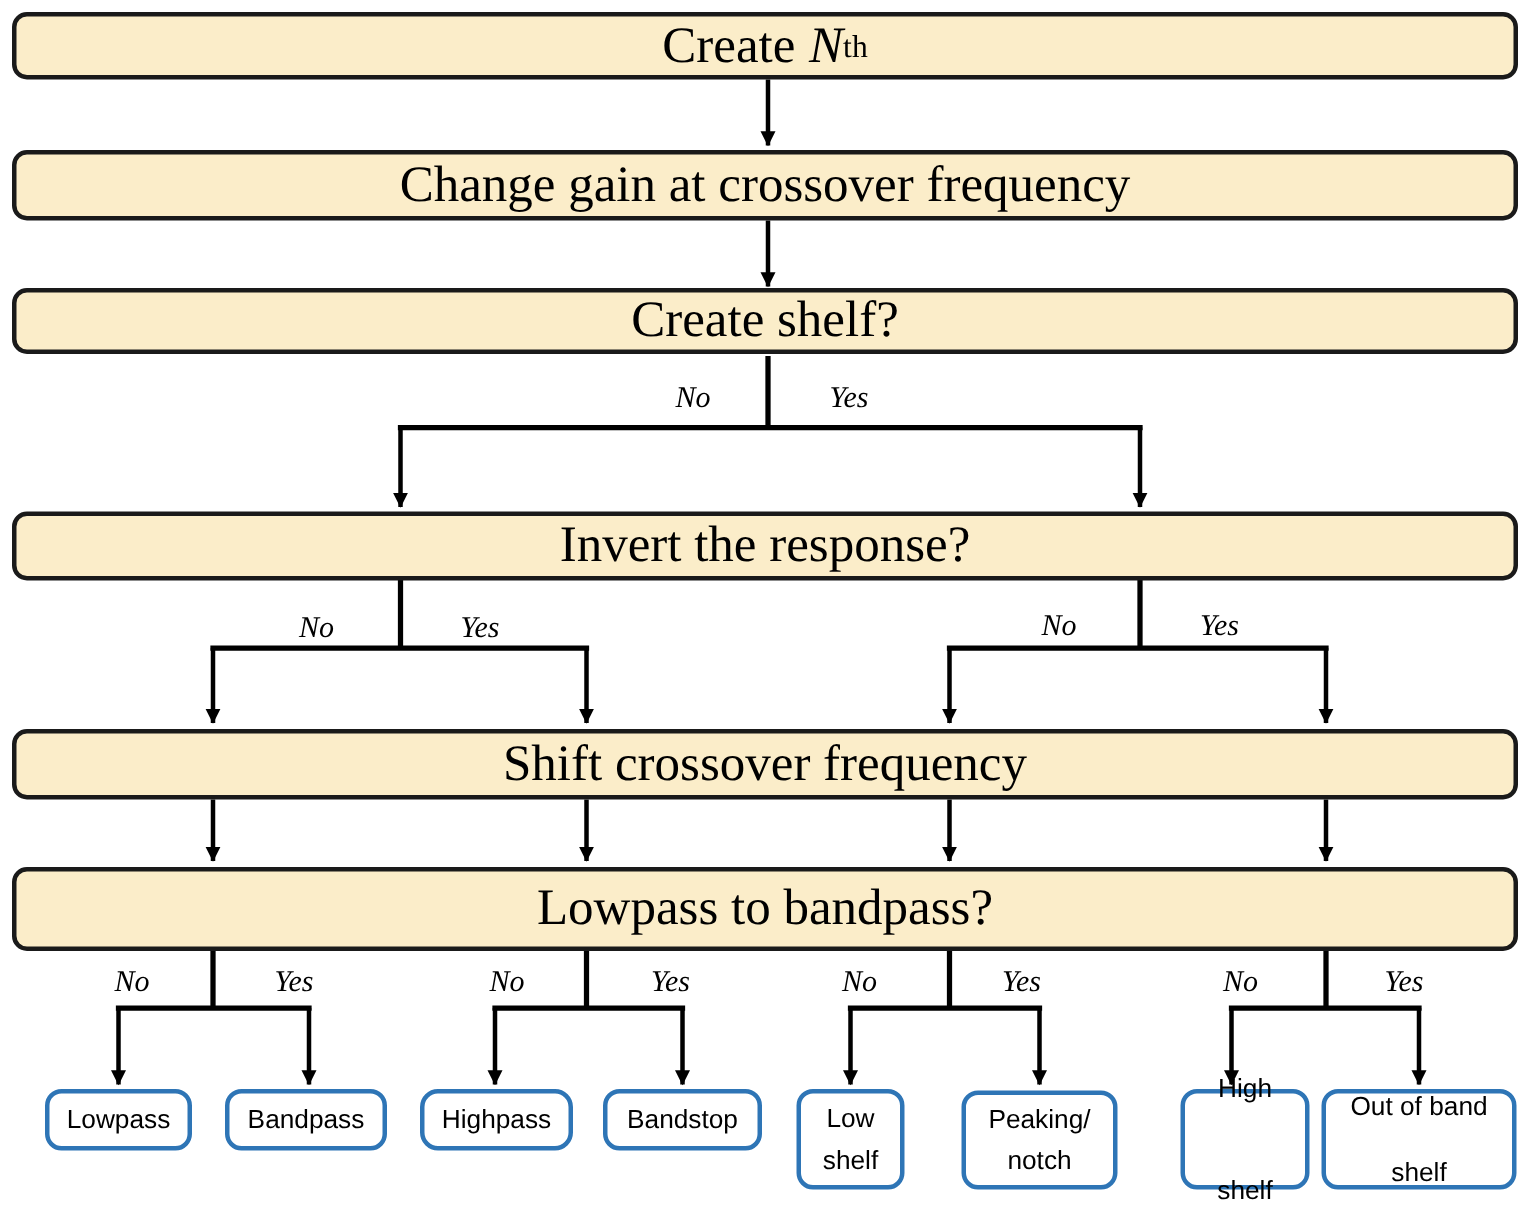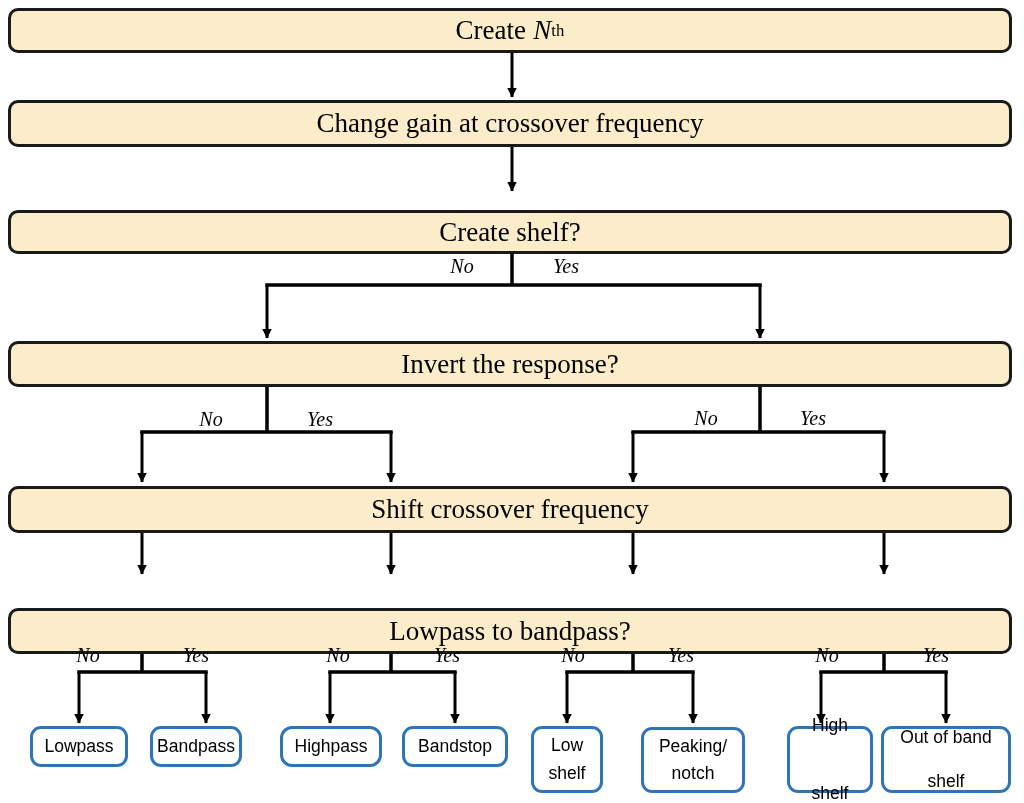--- a/index.html
+++ b/index.html
@@ -6,21 +6,21 @@
   body{width:1024px;height:803px;overflow:hidden;}
   .stage{position:relative;width:1024px;height:803px;background:#ffffff;
          font-family:"Liberation Serif", serif;color:#000;}
   svg.connectors{position:absolute;left:0;top:0;width:1024px;height:803px;}
   .ln{fill:none;stroke:var(--connector,#000);stroke-width:3;}
   .frame{stroke-width:3.5;stroke-linecap:square;}
   #arw path{fill:var(--connector,#000);}
   .proc{position:absolute;left:8px;width:1004px;box-sizing:border-box;
         background:var(--box-fill,#FBEDC9);border:3px solid var(--box-border,#1a1a1a);
         border-radius:10px;display:flex;align-items:center;justify-content:center;
-        font-size:27px;line-height:1;}
+        font-size:34px;line-height:1;}
   .proc .nvar{font-style:italic;margin-left:0.27em;}
   .proc .sup{font-size:0.62em;vertical-align:super;line-height:0;}
   .proc .rest{margin-left:0.27em;}
   .term{position:absolute;box-sizing:border-box;background:var(--terminal-fill,#fff);
         border:3px solid var(--terminal-border,#2E75B6);border-radius:11px;
         display:flex;flex-direction:column;align-items:center;justify-content:center;
         font-family:"Liberation Sans", sans-serif;font-size:17.5px;line-height:1.55;
         text-align:center;}
   .yn{position:absolute;transform:translate(-50%,-50%);font-style:italic;
       font-size:20px;font-family:"Liberation Serif", serif;white-space:nowrap;}
@@ -76,30 +76,30 @@
   </svg>
 
   <div class="proc" style="top:8px;height:45px;">
     <span>Create</span>
       <span class="nvar">N</span>
       <span class="sup">th</span>
   </div>
   <div class="proc" style="top:100px;height:47px;">
     <span>Change gain at crossover frequency</span>
   </div>
-  <div class="proc" style="top:210px;height:44px;">
+  <div class="proc" style="top:192px;height:44px;">
     <span>Create shelf?</span>
   </div>
   <div class="proc" style="top:341px;height:46px;">
     <span>Invert the response?</span>
   </div>
   <div class="proc" style="top:486px;height:47px;font-family:Liberation Serif, serif;">
     <span>Shift crossover frequency</span>
   </div>
-  <div class="proc" style="top:608px;height:46px;">
+  <div class="proc" style="top:578px;height:56px;">
     <span>Lowpass to bandpass?</span>
   </div>
 
   <span class="yn" style="left:462px;top:266px;">No</span>
   <span class="yn" style="left:566px;top:266px;">Yes</span>
 
   <span class="yn" style="left:211px;top:419px;">No</span>
   <span class="yn" style="left:320px;top:419px;">Yes</span>
 
   <span class="yn" style="left:706px;top:418px;">No</span>
@@ -110,21 +110,21 @@
   <span class="yn" style="left:338px;top:655px;">No</span>
   <span class="yn" style="left:447px;top:655px;">Yes</span>
   <span class="yn" style="left:573px;top:655px;">No</span>
   <span class="yn" style="left:681px;top:655px;">Yes</span>
   <span class="yn" style="left:827px;top:655px;">No</span>
   <span class="yn" style="left:936px;top:655px;">Yes</span>
 
   <div class="term" style="left:30px;top:726px;width:98px;height:41px;">
     <span>Lowpass</span>
   </div>
-  <div class="term" style="left:150px;top:726px;width:92px;height:41px;text-align:right;">
+  <div class="term" style="left:150px;top:726px;width:108px;height:41px;text-align:right;">
     <span>Bandpass</span>
   </div>
   <div class="term" style="left:280px;top:726px;width:102px;height:41px;border-radius:12px;">
     <span>Highpass</span>
   </div>
   <div class="term" style="left:402px;top:726px;width:106px;height:41px;">
     <span>Bandstop</span>
   </div>
   <div class="term" style="left:531px;top:726px;width:72px;height:67px;">
     <span>Low</span>

